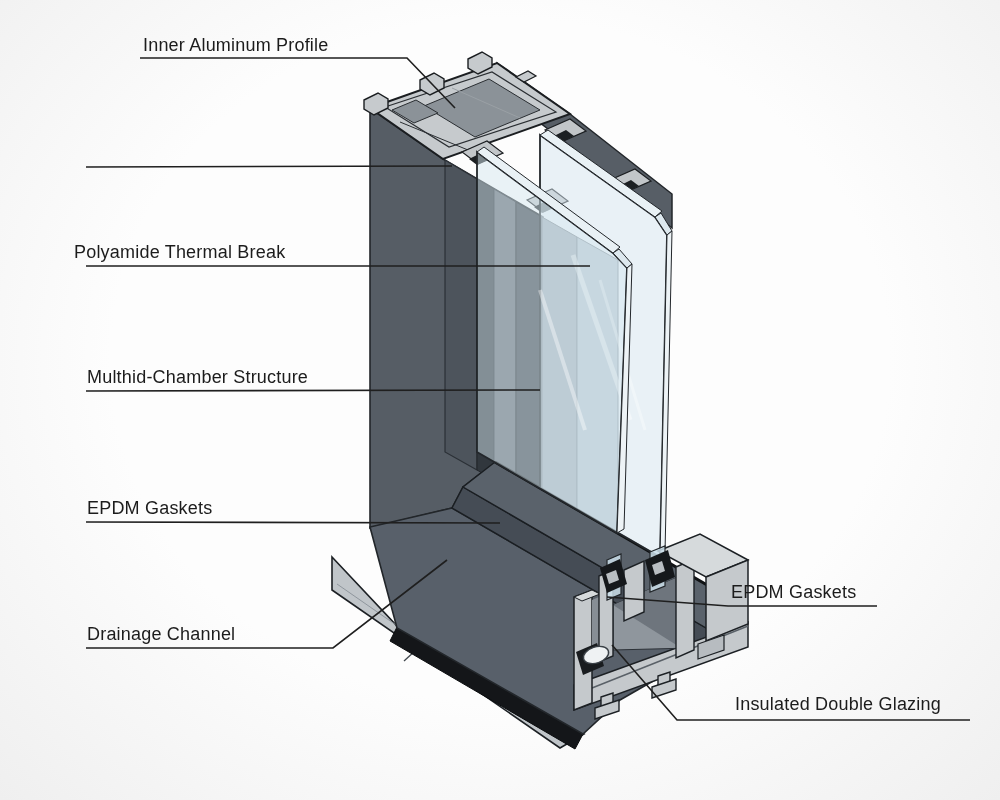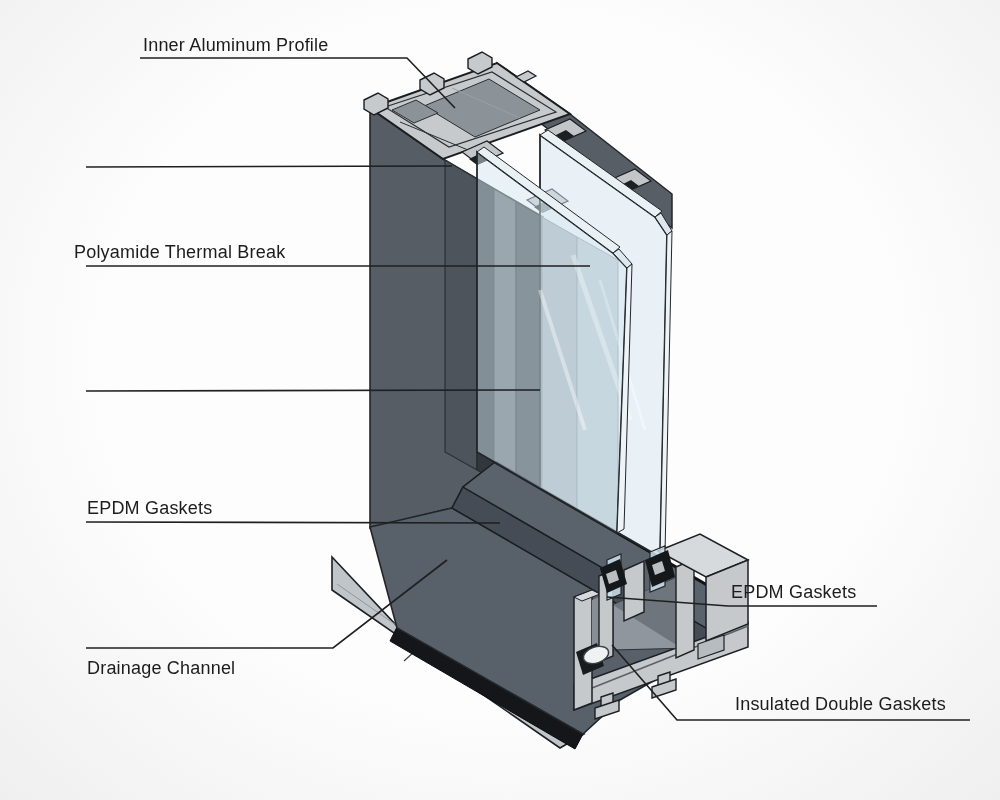--- a/index.html
+++ b/index.html
@@ -147,17 +147,18 @@
       <polyline points="86,391 540,390"></polyline>
       <polyline points="86,522 500,523"></polyline>
       <polyline points="86,648 333,648 447,560"></polyline>
       <polyline points="877,606 728,606 607,597"></polyline>
       <polyline points="970,720 677,720 612,645"></polyline>
     </g>
   </svg>
 
   <div class="lbl" style="left:143px;top:35px">Inner Aluminum Profile</div>
   <div class="lbl" style="left:74px;top:242px">Polyamide Thermal Break</div>
+  <div class="lbl" style="left:87px;top:367px">Multhid-Chamber Structure</div>
   <div class="lbl" style="left:87px;top:498px">EPDM Gaskets</div>
-  <div class="lbl" style="left:87px;top:658px">Drainage Channel</div>
+  <div class="lbl" style="left:87px;top:624px">Drainage Channel</div>
   <div class="lbl" style="left:731px;top:582px">EPDM Gaskets</div>
-  <div class="lbl" style="left:735px;top:694px">Insulated Double Gaskets</div>
+  <div class="lbl" style="left:735px;top:694px">Insulated Double Glazing</div>
 </div>
 
 </body></html>

